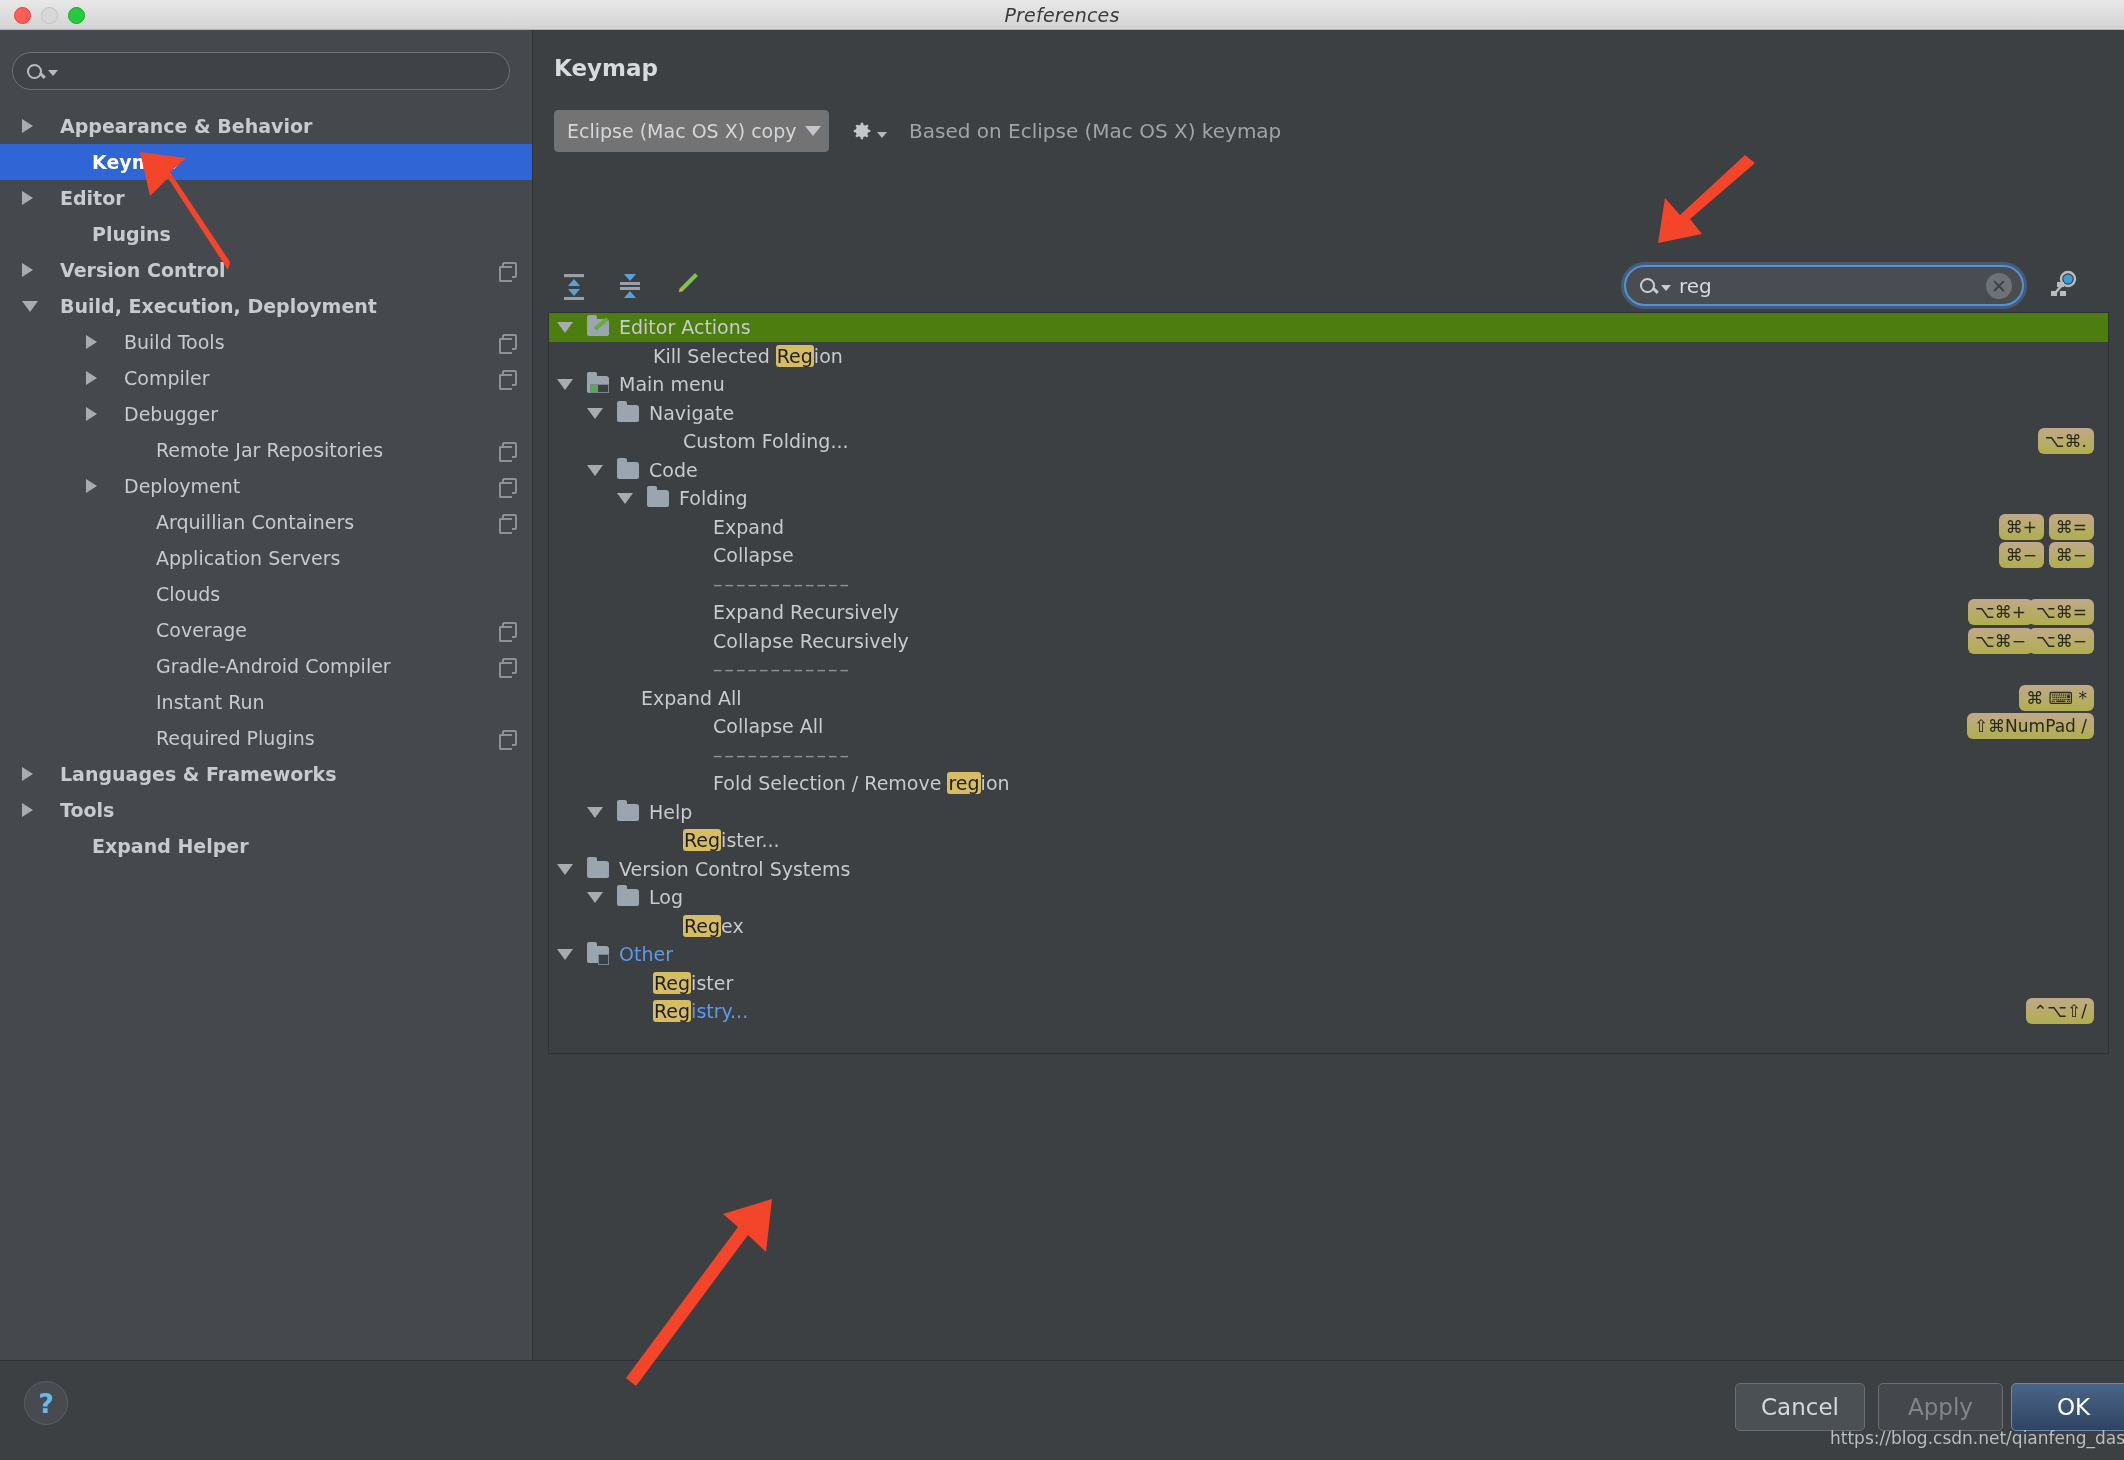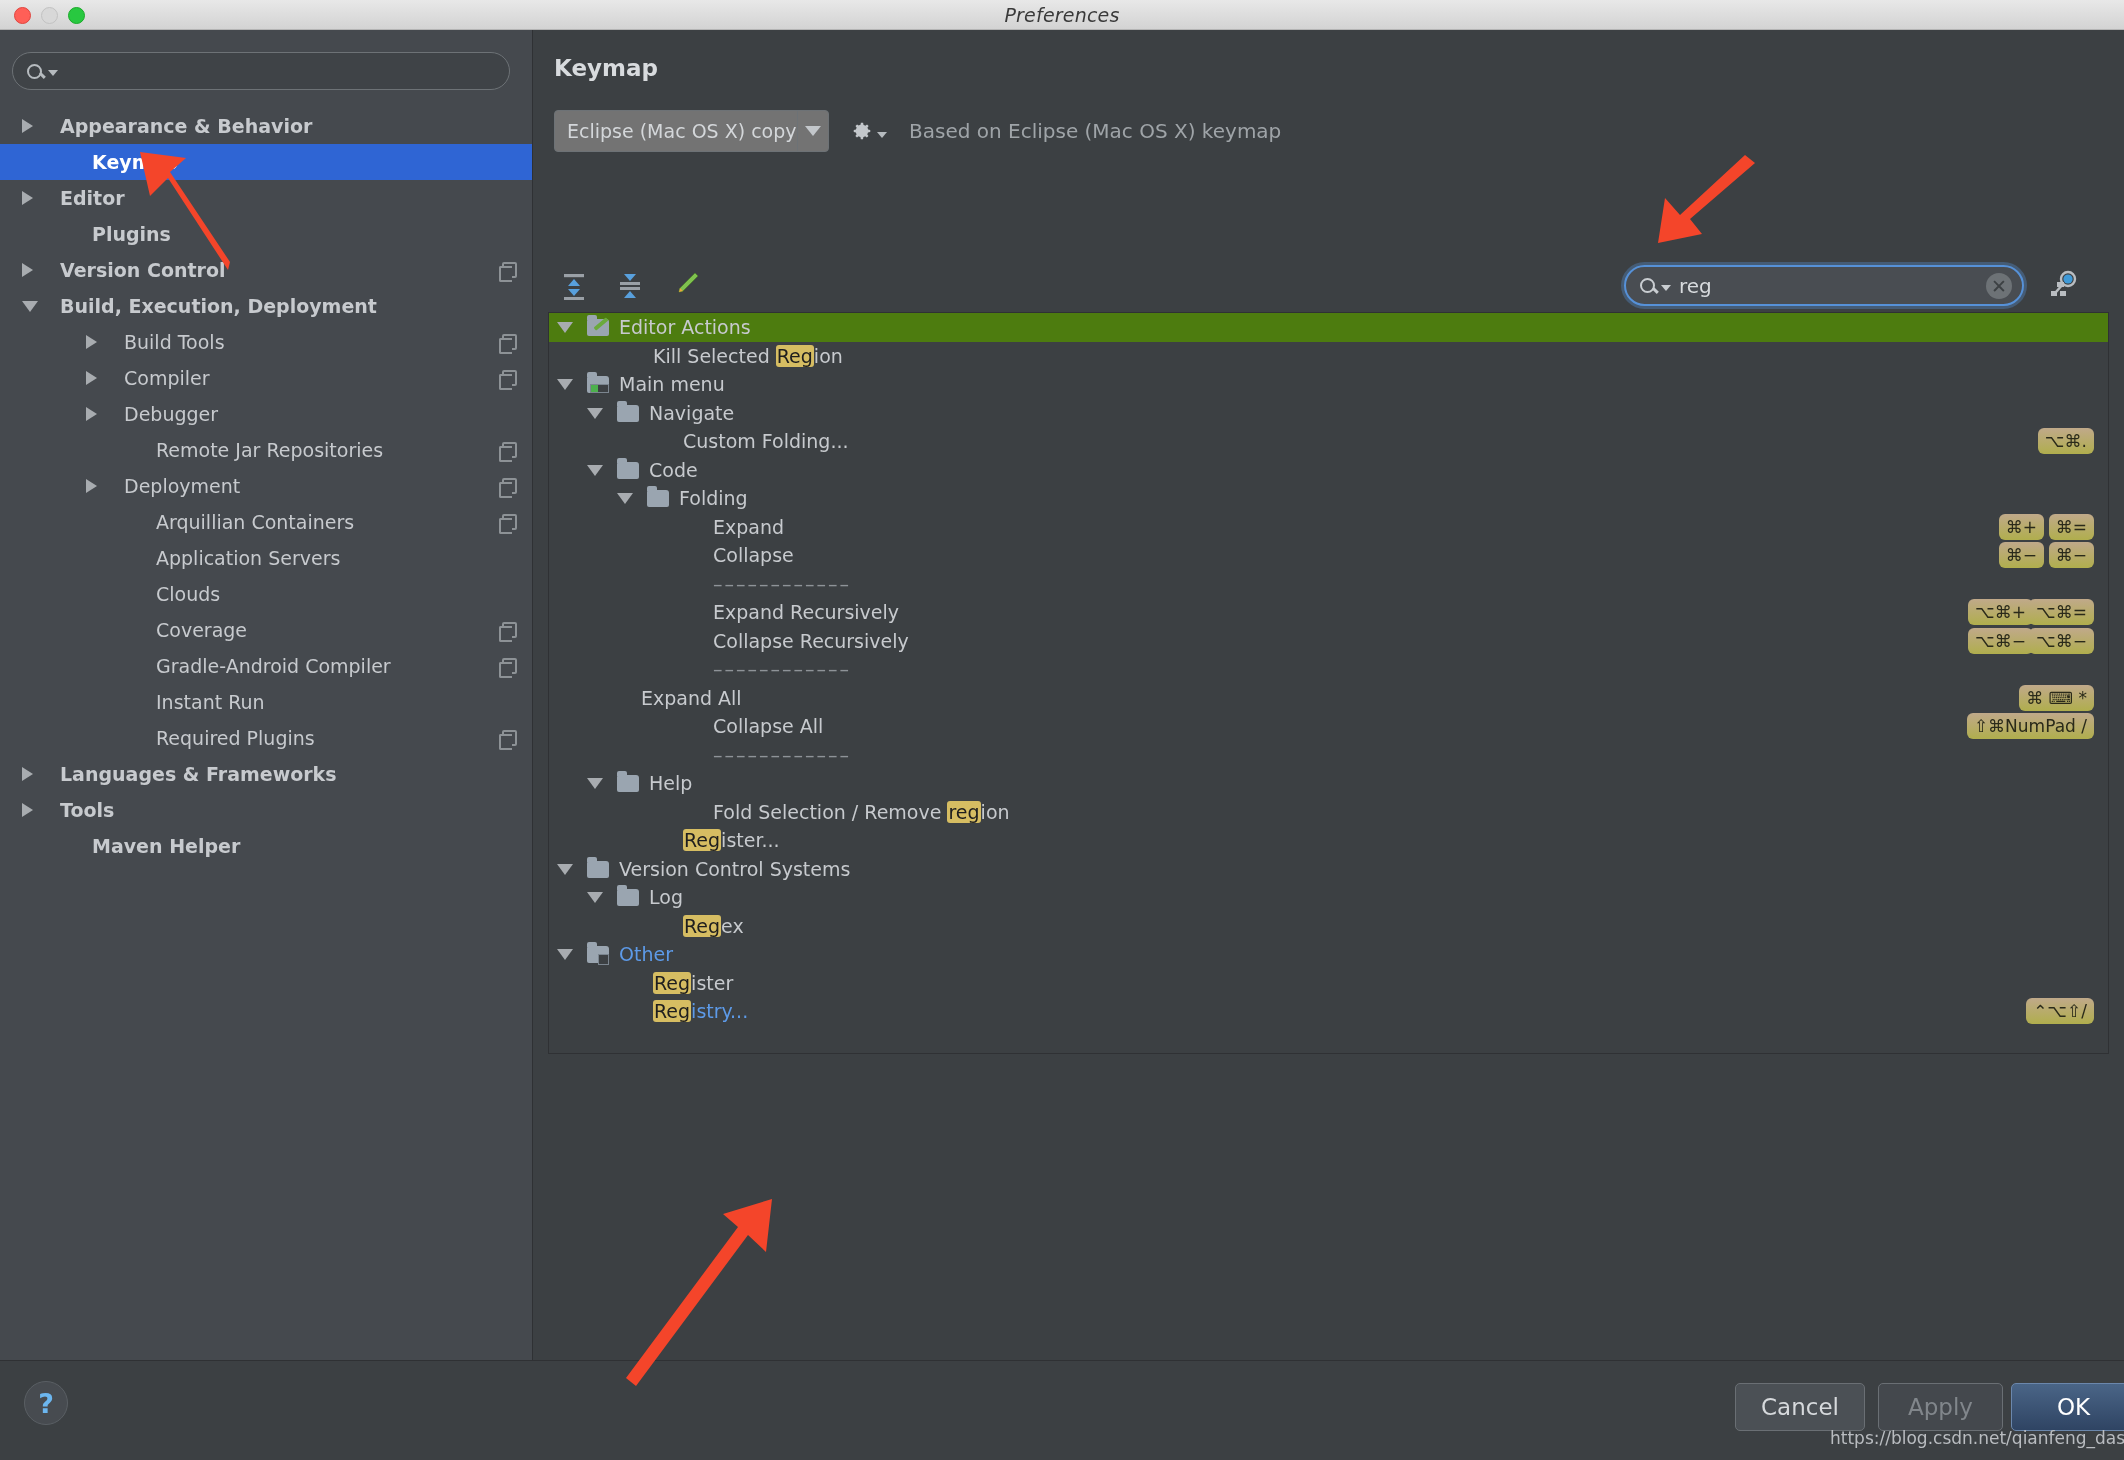--- a/index.html
+++ b/index.html
@@ -322,21 +322,21 @@
         </div>
         <div class="side-row bold">
           <span class="side-arrow" style="left: 22px; top: 11px;"></span>
           <span class="side-label" style="margin-left: 60px;">Languages &amp; Frameworks</span>
         </div>
         <div class="side-row bold">
           <span class="side-arrow" style="left: 22px; top: 11px;"></span>
           <span class="side-label" style="margin-left: 60px;">Tools</span>
         </div>
         <div class="side-row bold">
-          <span class="side-label" style="margin-left: 92px;">Maven Helper</span>
+          <span class="side-label" style="margin-left: 92px;">Expand Helper</span>
         </div>
       </div>
   </div>
 
   <div class="main">
     <div class="page-title">Keymap</div>
 
     <div class="keymap-row">
       <div class="combo">
         <span class="combo-val">Eclipse (Mac OS X) copy</span>
@@ -460,26 +460,26 @@
           <span class="kbd" style="right: 14px; top: 1px;">⌘ ⌨ *</span>
         </div>
         <div class="trow">
           <span class="tlabel" style="margin-left: 164px;">Collapse All</span>
           <span class="kbd" style="right: 14px; top: 1px;">⇧⌘NumPad /</span>
         </div>
         <div class="trow">
           <span class="tlabel sep" style="margin-left: 164px;">––––––––––––</span>
         </div>
         <div class="trow">
+          <span class="tlabel" style="margin-left: 164px;">Fold Selection / Remove <span class="hl">reg</span>ion</span>
+        </div>
+        <div class="trow">
           <span class="tarrow" style="left: 38px; top: 9px;"></span>
           <span class="folder" style="left: 68px; top: 6px;"></span>
           <span class="tlabel" style="margin-left: 100px;">Help</span>
-        </div>
-        <div class="trow">
-          <span class="tlabel" style="margin-left: 164px;">Fold Selection / Remove <span class="hl">reg</span>ion</span>
         </div>
         <div class="trow">
           <span class="tlabel" style="margin-left: 134px;"><span class="hl">Reg</span>ister...</span>
         </div>
         <div class="trow">
           <span class="tarrow" style="left: 8px; top: 9px;"></span>
           <span class="folder" style="left: 38px; top: 6px;"></span>
           <span class="tlabel" style="margin-left: 70px;">Version Control Systems</span>
         </div>
         <div class="trow">

